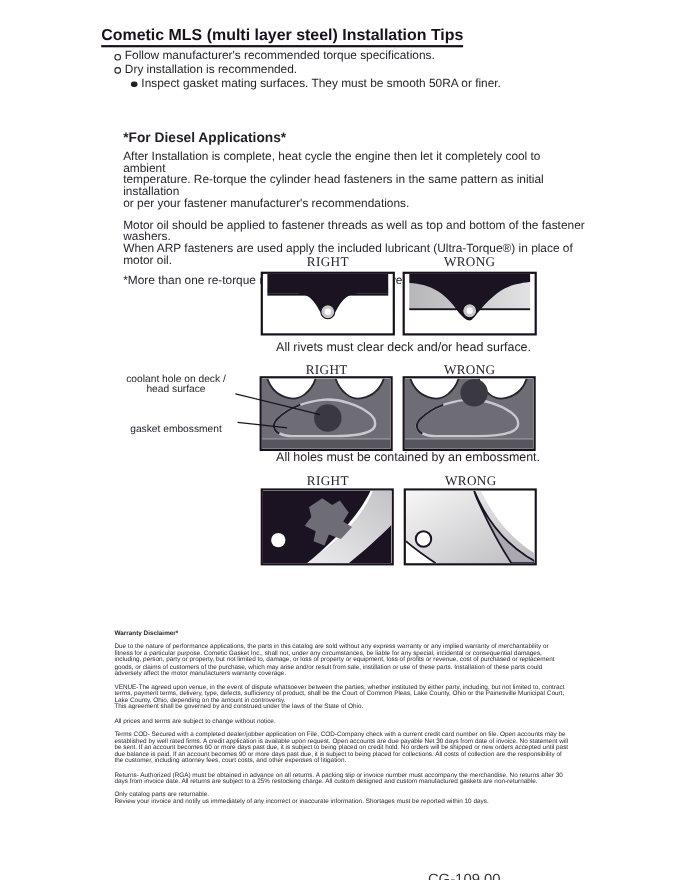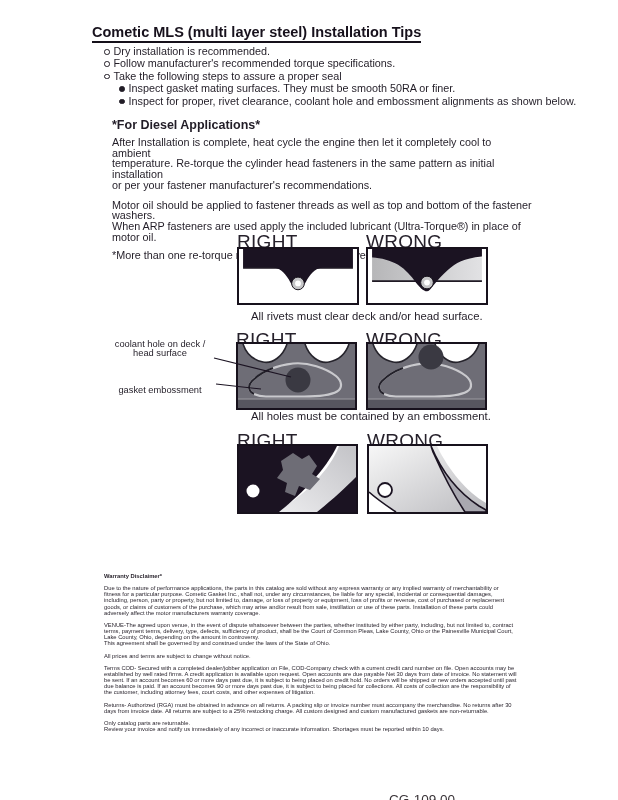--- a/index.html
+++ b/index.html
@@ -19,21 +19,21 @@
   .brow.sub{margin-left:15px;}
   .brow.sub .mk{background:#221d27;}
 
   
   .diesel{left:112px;top:119px;width:420px;color:#221d27;}
   .diesel h3{margin:0 0 5px 0;font-size:12.5px;line-height:13px;font-weight:bold;}
   .diesel p{margin:0 0 9px 0;font-size:10.8px;line-height:10.7px;white-space:pre-line;}
   .diesel p.last{margin-top:-1px;}
 
   
-  .fig-label{width:122px;font-size:19px;color:#26212b;letter-spacing:.3px;}
+  .fig-label{width:122px;text-align:center;font-size:12px;color:#26212b;letter-spacing:.3px;font-family:Liberation Serif, serif;}
   .dbox{width:118px;height:54px;border:2px solid #17111c;background:#fff;overflow:hidden;}
   .dbox2{width:117px;height:64px;}
   .dbox3{width:117px;height:66px;}
   .dbox svg{display:block;width:100%;height:100%;}
   .caption{font-size:11.3px;line-height:11px;color:#221d27;white-space:pre-line;margin-left:13px;}
 
   .annot{font-size:9.3px;line-height:8.8px;text-align:center;color:#221d27;width:104px;}
   .leader-overlay{left:0;top:0;width:618px;height:800px;pointer-events:none;}
 
   
@@ -44,39 +44,31 @@
   .pagenum{left:389px;top:760px;font-size:13.5px;color:#3a3438;margin-top:32px;}
 </style>
 </head>
 <body>
 
 <div class="page">
 
   <div class="abs doc-title">Cometic MLS (multi layer steel) Installation Tips</div>
 
   <div class="abs bullets">
-    <div class="brow">
-      <span class="mk"></span>
-      <span>Dry installation is recommended.</span>
-    </div>
     <div class="brow">
       <span class="mk"></span>
       <span>Follow manufacturer's recommended torque specifications.</span>
     </div>
     <div class="brow">
       <span class="mk"></span>
-      <span>Take the following steps to assure a proper seal</span>
+      <span>Dry installation is recommended.</span>
     </div>
     <div class="brow sub">
       <span class="mk"></span>
       <span>Inspect gasket mating surfaces.  They must be smooth 50RA or finer.</span>
-    </div>
-    <div class="brow sub">
-      <span class="mk"></span>
-      <span>Inspect for proper, rivet clearance, coolant hole and embossment alignments as shown below.</span>
     </div>
   </div>
 
   <div class="abs diesel">
     <h3>*For Diesel Applications*</h3>
     <p>After Installation is complete, heat cycle the engine then let it completely cool to ambient
 temperature. Re-torque the cylinder head fasteners in the same pattern as initial installation
 or per your fastener manufacturer's recommendations.</p>
     <p>Motor oil should be applied to fastener threads as well as top and bottom of the fastener washers.
 When ARP fasteners are used apply the included lubricant (Ultra-Torque®) in place of motor oil.</p>

